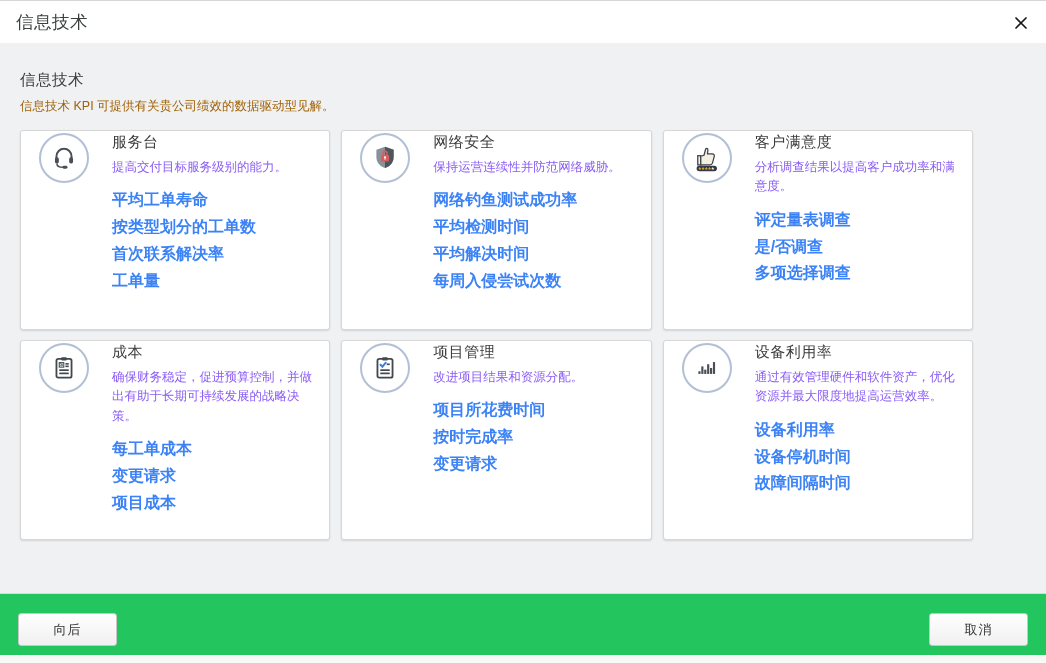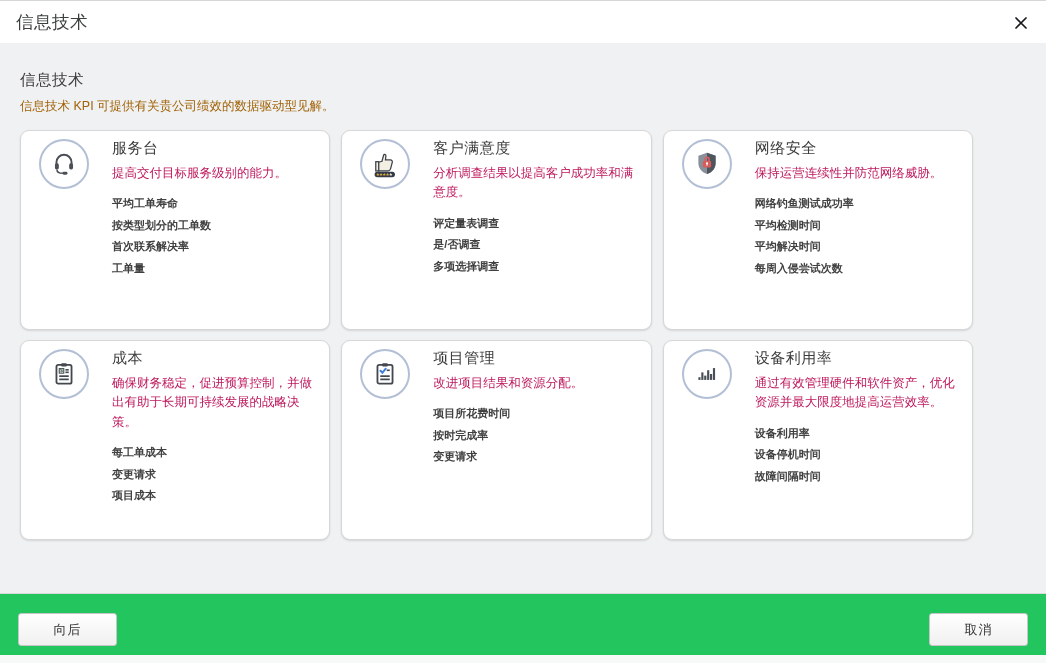--- a/index.html
+++ b/index.html
@@ -53,49 +53,49 @@
     margin-top: 15px;
     width: 953px;
     display: grid;
     grid-template-columns: repeat(3, 1fr);
     grid-template-rows: 200px 200px;
     column-gap: 11px; row-gap: 10px;
   }
   .card {
     background: #ffffff;
     border: 1px solid #d7d7d7;
-    border-radius: 9px;
+    border-radius: 3px;
     box-shadow: 0 1px 2px rgba(0,0,0,0.12);
-    padding: 8px 16px 14px 18px;
+    padding: 2px 16px 14px 18px;
     display: flex; align-items: flex-start;
     overflow: hidden;
   }
   .icon-circle {
     flex: 0 0 auto;
     width: 50px; height: 50px;
     border: 2.5px solid #b2bfd5;
     border-radius: 50%;
     background: #ffffff;
     display: flex; align-items: center; justify-content: center;
   }
   .card-content { margin-left: 23px; min-width: 0; }
   .card-title {
     font-size: 15px; color: #3c3c3c; font-weight: 400;
     letter-spacing: 0.5px;
   }
   .card-desc {
     margin-top: 6px;
-    font-size: 12.5px; color: #be185d;
+    font-size: 12.5px; color: #8b5cf6;
     line-height: 1.55;
   }
   .card-links { margin-top: 15px; }
   .card-link {
     display: block;
-    font-size: 11px; font-weight: bold;
-    color: #404040;
+    font-size: 16px; font-weight: bold;
+    color: #3b82f6;
     text-decoration: none;
     margin-bottom: 10px;
     line-height: 1.05;
     cursor: pointer;
   }
   
   .dialog-footer {
     position: absolute; left: 0; right: 0; top: 592px; bottom: 0;
     background: #22c55e;
     border-top: 1px solid #d9d9d9;
@@ -149,20 +149,43 @@
           </svg>
         </div>
         <div class="card-content">
           <div class="card-title">服务台</div>
           <div class="card-desc">提高交付目标服务级别的能力。</div>
           <div class="card-links">
             <a class="card-link">平均工单寿命</a>
             <a class="card-link">按类型划分的工单数</a>
             <a class="card-link">首次联系解决率</a>
             <a class="card-link">工单量</a>
+          </div>
+        </div>
+      </div>
+
+      <div class="card">
+        <div class="icon-circle">
+          <svg width="28" height="28" viewBox="0 0 26 26">
+            <path d="M13 2.6 L21 5.4 V12 c0 5.2-3.4 8.7-8 10.3 C8.4 20.7 5 17.2 5 12 V5.4 Z" fill="#89909a"></path>
+            <path d="M13 2.6 L21 5.4 V12 c0 5.2-3.4 8.7-8 10.3 Z" fill="#4f555d"></path>
+            <path d="M11.1 10.4 V8.8 a1.9 1.9 0 0 1 3.8 0 v1.6" stroke="#d95c5c" stroke-width="1.5" fill="none"></path>
+            <rect x="9.2" y="9.9" width="7.6" height="6.4" rx="1.4" fill="#d95c5c"></rect>
+            <circle cx="13" cy="12.3" r="1" fill="#ffffff"></circle>
+            <rect x="12.55" y="12.6" width="0.9" height="2" fill="#ffffff"></rect>
+          </svg>
+        </div>
+        <div class="card-content">
+          <div class="card-title">网络安全</div>
+          <div class="card-desc">保持运营连续性并防范网络威胁。</div>
+          <div class="card-links">
+            <a class="card-link">网络钓鱼测试成功率</a>
+            <a class="card-link">平均检测时间</a>
+            <a class="card-link">平均解决时间</a>
+            <a class="card-link">每周入侵尝试次数</a>
           </div>
         </div>
       </div>
 
       <div class="card">
         <div class="icon-circle">
           <svg width="30" height="30" viewBox="0 0 26 26">
             <defs>
               <path id="st" d="M0,-1.5 L0.44,-0.46 1.43,-0.46 0.63,0.18 0.88,1.21 0,0.6 -0.88,1.21 -0.63,0.18 -1.43,-0.46 -0.44,-0.46 Z"></path>
             </defs>
@@ -183,43 +206,20 @@
             <a class="card-link">评定量表调查</a>
             <a class="card-link">是/否调查</a>
             <a class="card-link">多项选择调查</a>
           </div>
         </div>
       </div>
 
       <div class="card">
         <div class="icon-circle">
           <svg width="28" height="28" viewBox="0 0 26 26">
-            <path d="M13 2.6 L21 5.4 V12 c0 5.2-3.4 8.7-8 10.3 C8.4 20.7 5 17.2 5 12 V5.4 Z" fill="#89909a"></path>
-            <path d="M13 2.6 L21 5.4 V12 c0 5.2-3.4 8.7-8 10.3 Z" fill="#4f555d"></path>
-            <path d="M11.1 10.4 V8.8 a1.9 1.9 0 0 1 3.8 0 v1.6" stroke="#d95c5c" stroke-width="1.5" fill="none"></path>
-            <rect x="9.2" y="9.9" width="7.6" height="6.4" rx="1.4" fill="#d95c5c"></rect>
-            <circle cx="13" cy="12.3" r="1" fill="#ffffff"></circle>
-            <rect x="12.55" y="12.6" width="0.9" height="2" fill="#ffffff"></rect>
-          </svg>
-        </div>
-        <div class="card-content">
-          <div class="card-title">网络安全</div>
-          <div class="card-desc">保持运营连续性并防范网络威胁。</div>
-          <div class="card-links">
-            <a class="card-link">网络钓鱼测试成功率</a>
-            <a class="card-link">平均检测时间</a>
-            <a class="card-link">平均解决时间</a>
-            <a class="card-link">每周入侵尝试次数</a>
-          </div>
-        </div>
-      </div>
-
-      <div class="card">
-        <div class="icon-circle">
-          <svg width="28" height="28" viewBox="0 0 26 26">
             <rect x="6" y="4.6" width="14" height="17.4" rx="1.6" fill="#ffffff" stroke="#43484f" stroke-width="1.7"></rect>
             <rect x="10.4" y="3" width="5.2" height="3" rx="0.9" fill="#43484f"></rect>
             <rect x="8.6" y="8" width="4.2" height="4.2" fill="#ffffff" stroke="#43484f" stroke-width="1"></rect>
             <text x="10.7" y="11.5" font-size="4.8" text-anchor="middle" fill="#50795b" font-weight="bold" font-family="DejaVu Sans, sans-serif">$</text>
             <rect x="14.3" y="8.4" width="3.1" height="1.5" fill="#43484f"></rect>
             <rect x="14.3" y="10.7" width="3.1" height="1.5" fill="#43484f"></rect>
             <rect x="8.6" y="14.2" width="8.8" height="1.6" fill="#43484f"></rect>
             <rect x="8.6" y="17.2" width="8.8" height="1.6" fill="#43484f"></rect>
           </svg>
         </div>

